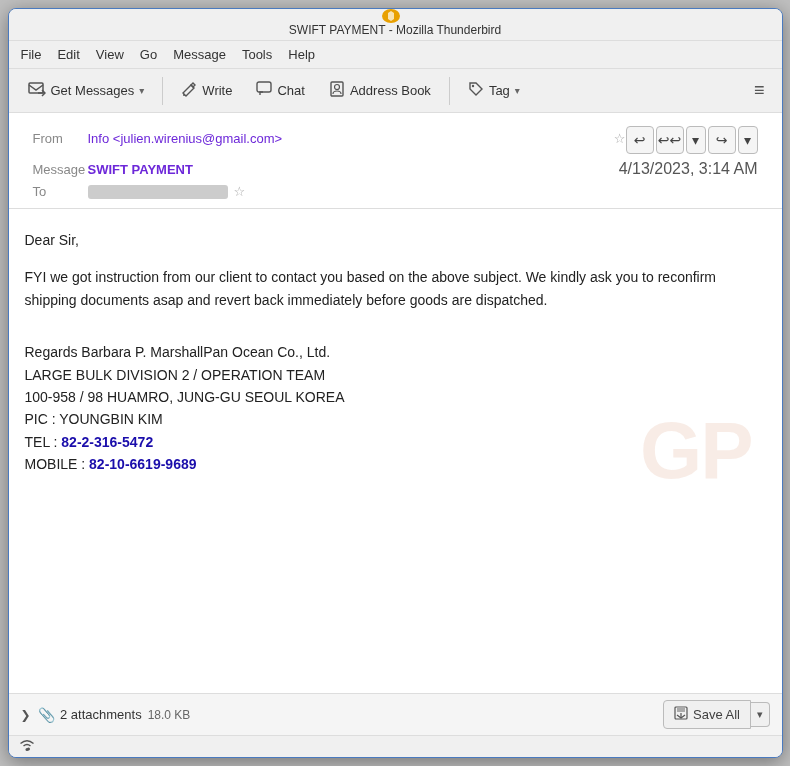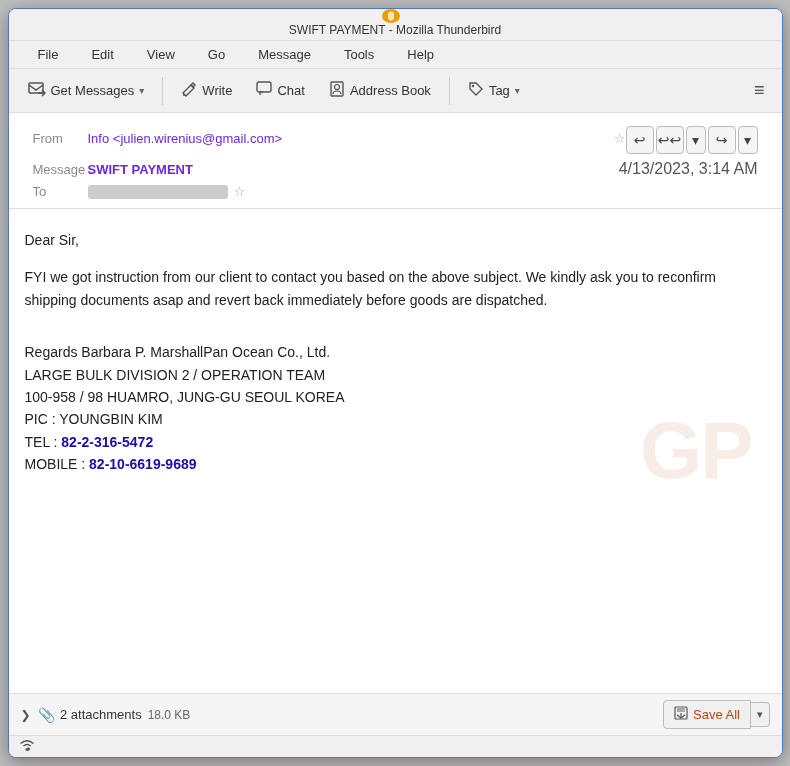--- a/index.html
+++ b/index.html
@@ -79,21 +79,20 @@
       padding: 0 4px;
       border-bottom: 1px solid #ddd;
       flex-shrink: 0;
     }
     .menu-item {
       padding: 3px 8px;
       font-size: 13px;
       color: #333;
       cursor: pointer;
       border-radius: 3px;
-      margin-left: 17px;
     }
 
     
     .toolbar {
       background: #f0f0f0;
       height: 44px;
       display: flex;
       align-items: center;
       padding: 0 9px;
       border-bottom: 1px solid #ddd;
@@ -265,21 +264,21 @@
     .save-all-btn {
       display: flex;
       align-items: center;
       gap: 5px;
       padding: 5px 10px;
       background: #f0f0f0;
       border: 1px solid #bbb;
       border-radius: 4px 0 0 4px;
       cursor: pointer;
       font-size: 13px;
-      color: #c2410c;
+      color: #404040;
     }
     .save-all-dropdown {
       padding: 5px 6px;
       background: #f0f0f0;
       border: 1px solid #bbb;
       border-left: none;
       border-radius: 0 4px 4px 0;
       cursor: pointer;
       font-size: 11px;
       color: #555;

